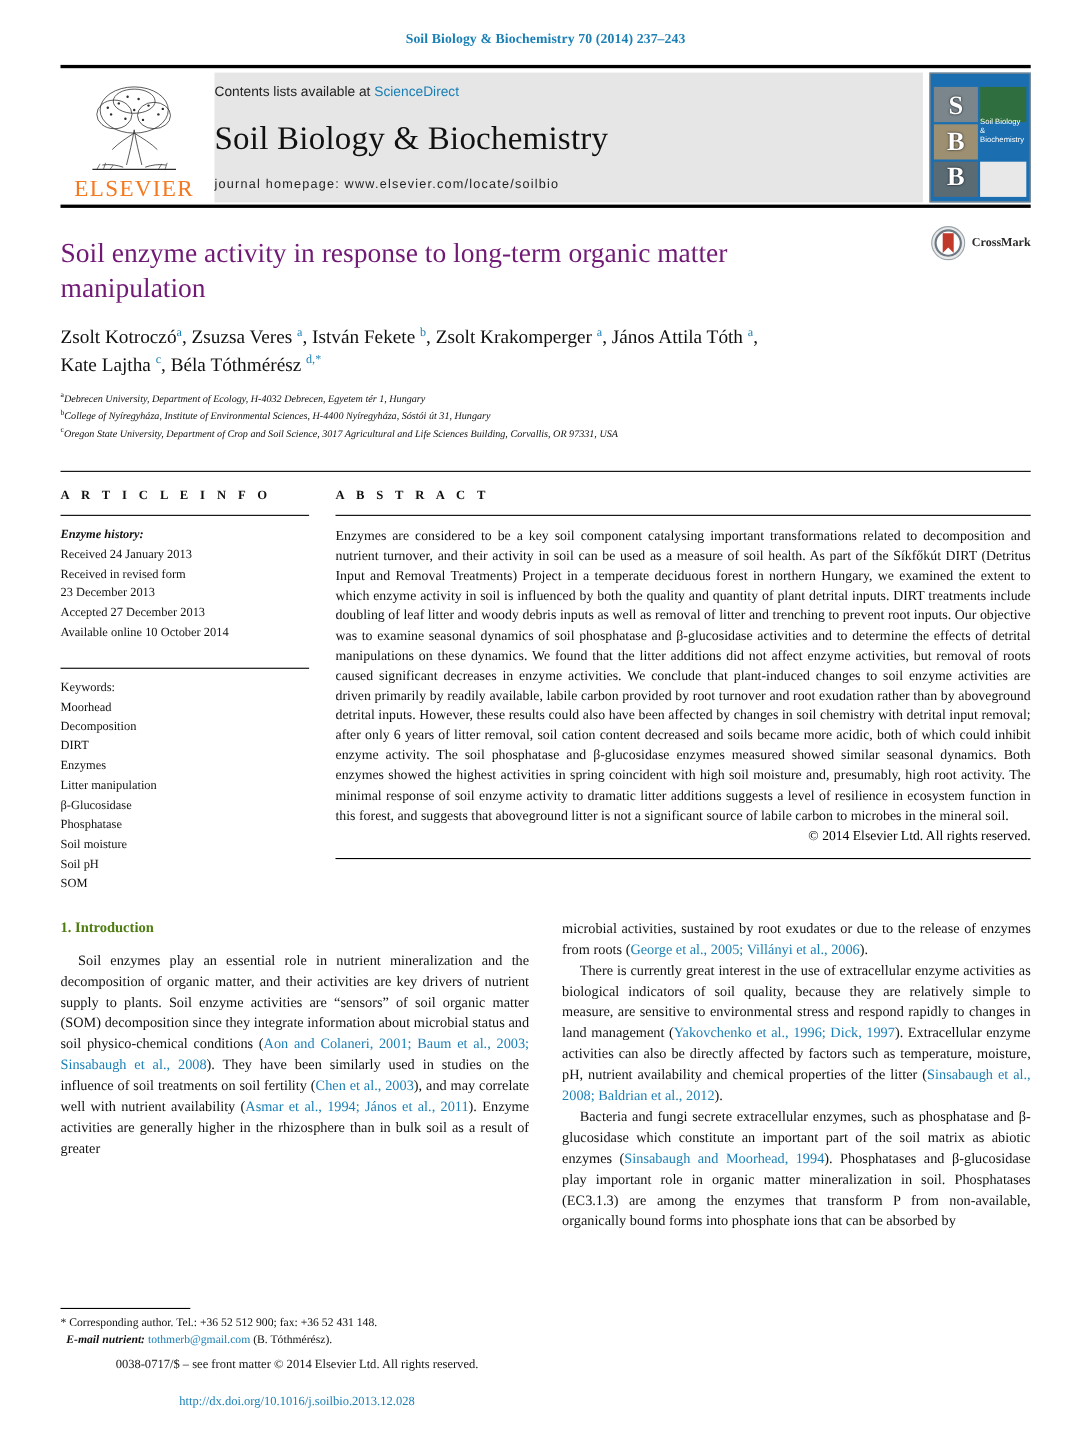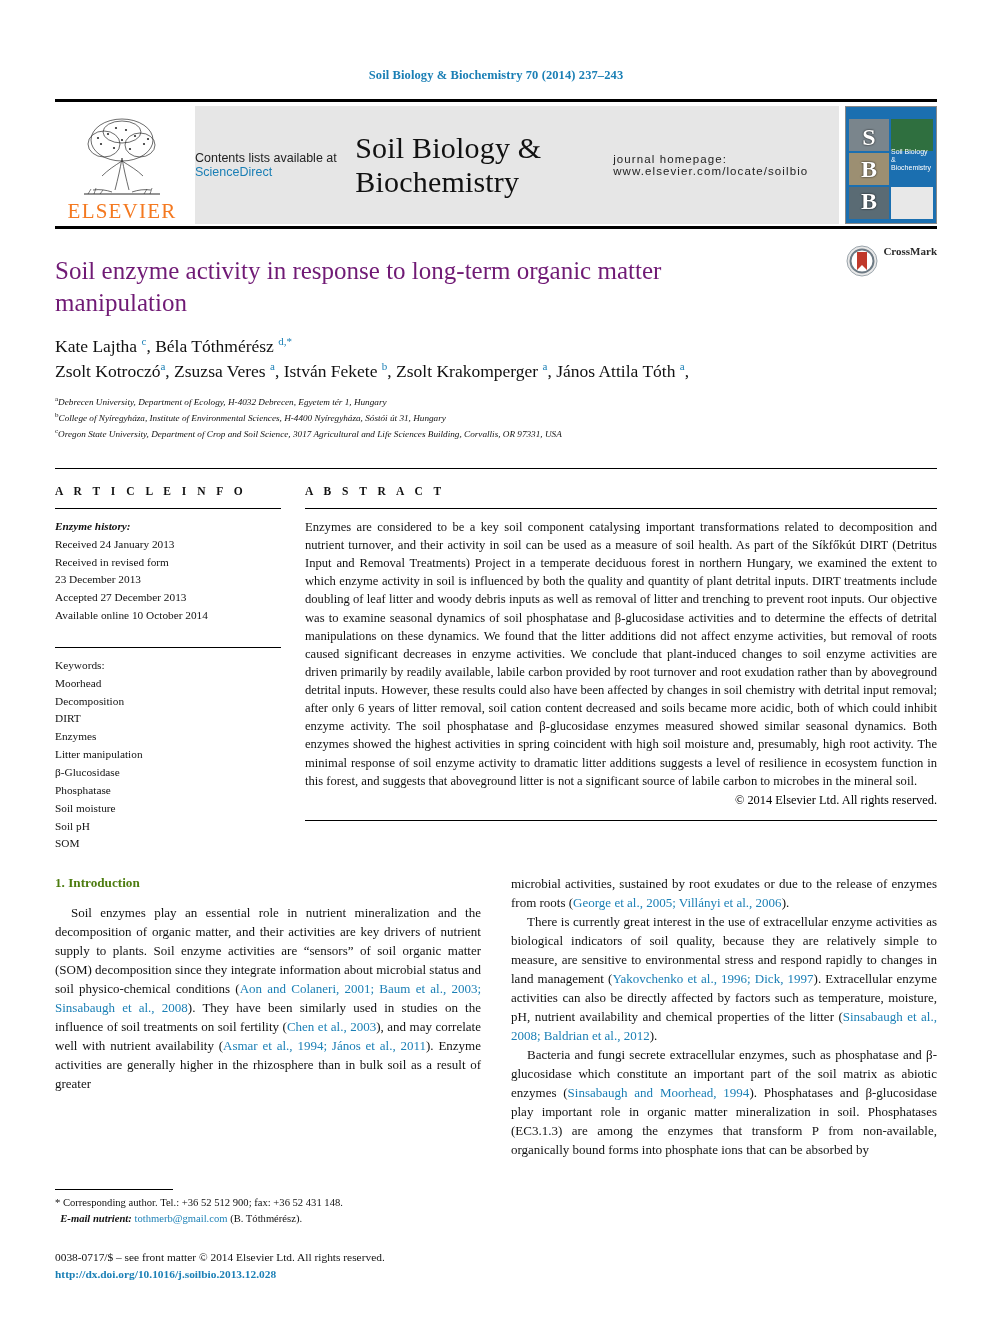--- a/index.html
+++ b/index.html
@@ -22,21 +22,21 @@
     box-sizing: border-box;
     padding: 0 55px;
   }
 
   
   .running-head {
     text-align: center;
     font-size: 12.5px;
     font-weight: bold;
     color: #1a7fb5;
-    padding-top: 68px;
+    padding-top: 28px;
     letter-spacing: 0.1px;
   }
 
   
   .masthead {
     margin-top: 16px;
     height: 118px;
     display: flex;
     align-items: stretch;
     border-top: 3px solid #000;
@@ -59,22 +59,22 @@
     color: #F47920;
     font-weight: normal;
     line-height: 1;
     margin-top: 1px;
   }
   .banner {
     flex: 1 1 auto;
     background: #e6e6e6;
     margin: 0 6px;
     display: flex;
-    flex-direction: row;
-    align-items: center;
+    flex-direction: column;
+    align-items: flex-start;
     justify-content: space-between;
     padding: 10px 0 10px 0;
   }
   .banner-top {
     font-family: "Liberation Sans", sans-serif;
     font-size: 12.5px;
     color: #222;
   }
   .banner-top .sd {
     color: #1a7fb5;
@@ -144,20 +144,21 @@
     line-height: 1.26;
     margin: 0;
     width: 700px;
     color: #701a75;
   }
   .crossmark {
     position: absolute;
     right: 0;
     top: 16px;
     display: flex;
+    align-items: center;
     gap: 5px;
   }
   .crossmark-label {
     font-family: "Liberation Serif", serif;
     font-weight: bold;
     font-size: 11px;
     color: #2b2b2b;
   }
 
   .authors {
@@ -299,22 +300,23 @@
   .footnote .ital { font-style: italic; font-weight: bold; }
   .footer {
     position: absolute;
     left: 55px;
     width: 430px;
     bottom: 40px;
     font-family: "Liberation Serif", serif;
     font-size: 11.4px;
     line-height: 1.5;
     color: #111;
-  }
-  .footer .doi { color: #1a7fb5; font-weight: bold; }
+    text-align: center;
+  }
+  .footer .doi { color: #1a7fb5; font-weight: normal; margin-top: 16px; }
 </style>
 </head>
 <body>
 
 <div class="page">
 
   <div class="running-head">Soil Biology &amp; Biochemistry 70 (2014) 237–243</div>
 
   <div class="masthead">
 
@@ -386,22 +388,22 @@
     <div class="crossmark">
       <svg width="32" height="32" viewBox="0 0 32 32">
         <circle cx="16" cy="16" r="15" fill="#e9e9e9" stroke="#9aa4ab" stroke-width="1"></circle>
         <circle cx="16" cy="16" r="11.5" fill="#ffffff" stroke="#6d7a84" stroke-width="2"></circle>
         <path d="M11 7 H21 V25 L16 20 L11 25 Z" fill="#c0392b"></path>
       </svg>
       <span class="crossmark-label">CrossMark</span>
     </div>
 
     <div class="authors">
+      <div>Zsolt Kotroczó<sup>a</sup>, Zsuzsa Veres <sup>a</sup>, István Fekete <sup>b</sup>, Zsolt Krakomperger <sup>a</sup>, János Attila Tóth <sup>a</sup>,</div>
       <div>Kate Lajtha <sup>c</sup>, Béla Tóthmérész <sup>d,*</sup></div>
-      <div>Zsolt Kotroczó<sup>a</sup>, Zsuzsa Veres <sup>a</sup>, István Fekete <sup>b</sup>, Zsolt Krakomperger <sup>a</sup>, János Attila Tóth <sup>a</sup>,</div>
     </div>
 
     <div class="affiliations">
       <div><sup>a</sup><span>Debrecen University, Department of Ecology, H-4032 Debrecen, Egyetem tér 1, Hungary</span></div>
       <div><sup>b</sup><span>College of Nyíregyháza, Institute of Environmental Sciences, H-4400 Nyíregyháza, Sóstói út 31, Hungary</span></div>
       <div><sup>c</sup><span>Oregon State University, Department of Crop and Soil Science, 3017 Agricultural and Life Sciences Building, Corvallis, OR 97331, USA</span></div>
     </div>
   </div>
 
   <div class="info-abstract">

